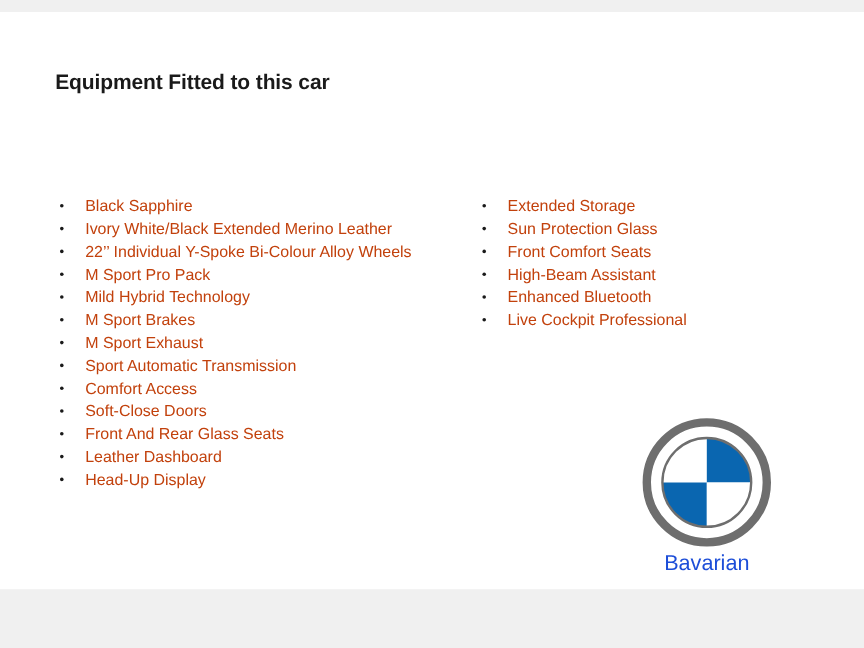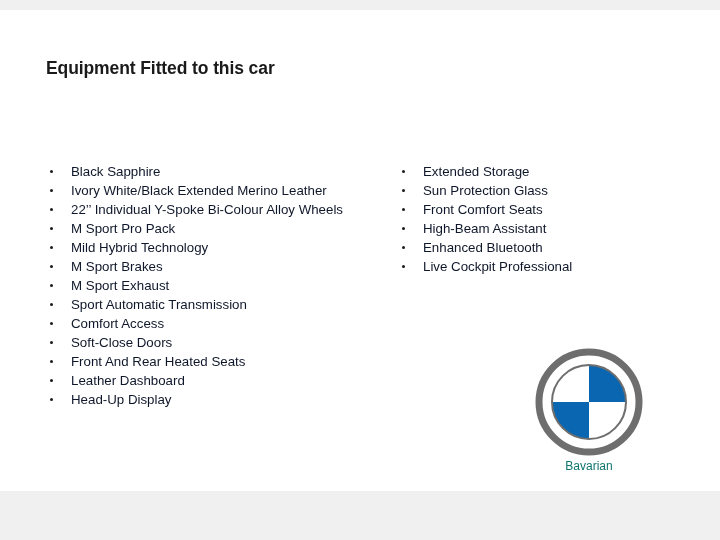--- a/index.html
+++ b/index.html
@@ -45,21 +45,21 @@
   ul.eq-list {
     margin: 0;
     padding: 0;
     list-style: none;
   }
   ul.eq-list li {
     position: relative;
     padding-left: 27px;
     font-size: 13.3px;
     line-height: 19px;
-    color: #0f172a;
+    color: #c2410c;
     margin-bottom: 0px;
   }
   ul.eq-list li::before {
     content: "";
     position: absolute;
     left: 6px;
     top: 8px;
     width: 3px;
     height: 3px;
     background: #1a1a1a;
@@ -84,22 +84,22 @@
     position: absolute;
     left: 0px;
     top: 0px;
   }
   .bavarian {
     position: absolute;
     left: 0;
     top: 115px;
     width: 136px;
     text-align: center;
-    font-size: 12px;
-    color: #0f766e;
+    font-size: 18px;
+    color: #1d4ed8;
   }
 </style>
 </head>
 <body>
 
 <div class="slide">
 
   <div class="title">Equipment Fitted to this car</div>
 
   <div class="col col-left">
@@ -107,21 +107,21 @@
       <li>Black  Sapphire</li>
       <li>Ivory White/Black Extended Merino Leather</li>
       <li>22’’ Individual Y-Spoke Bi-Colour Alloy Wheels</li>
       <li>M Sport Pro Pack</li>
       <li>Mild Hybrid Technology</li>
       <li>M Sport Brakes</li>
       <li>M Sport Exhaust</li>
       <li>Sport Automatic Transmission</li>
       <li>Comfort Access</li>
       <li>Soft-Close Doors</li>
-      <li>Front And Rear Heated Seats</li>
+      <li>Front And Rear Glass Seats</li>
       <li>Leather Dashboard</li>
       <li>Head-Up Display</li>
     </ul>
   </div>
 
   <div class="col col-right">
     <ul class="eq-list">
       <li>Extended Storage</li>
       <li>Sun Protection Glass</li>
       <li>Front Comfort Seats</li>

